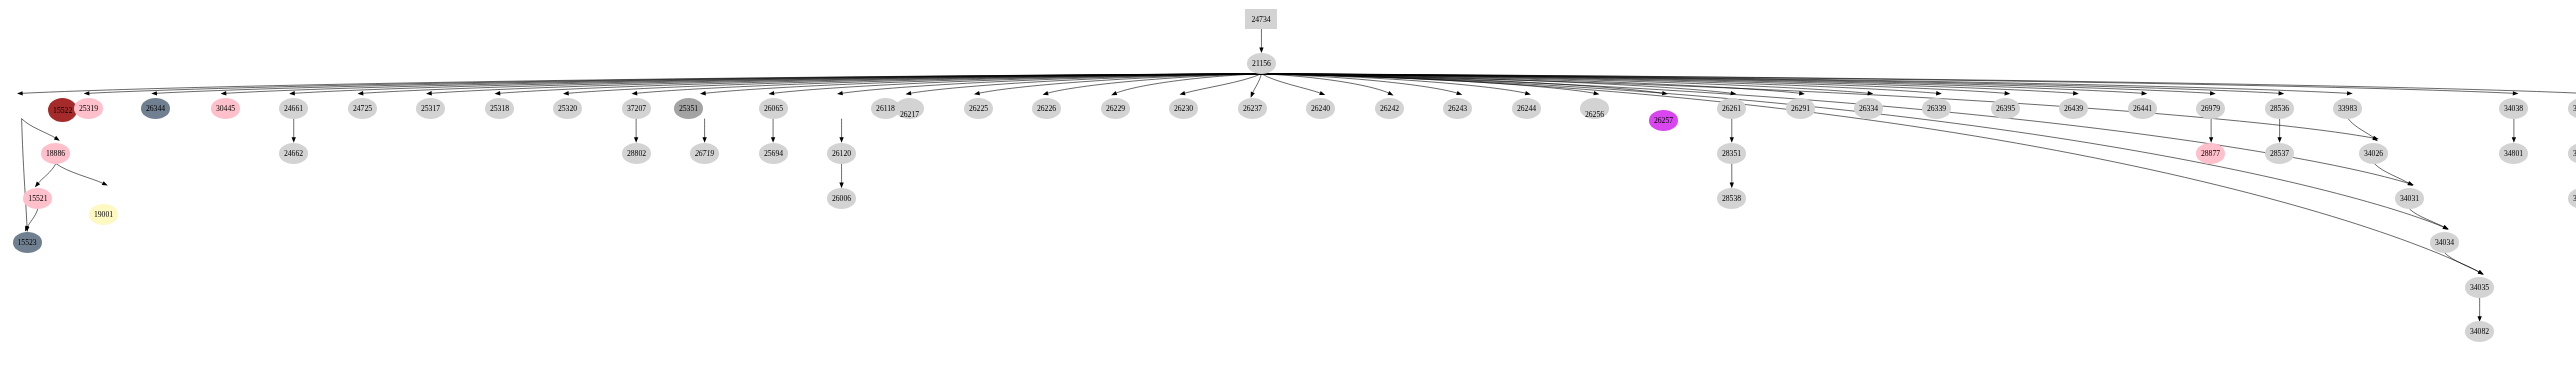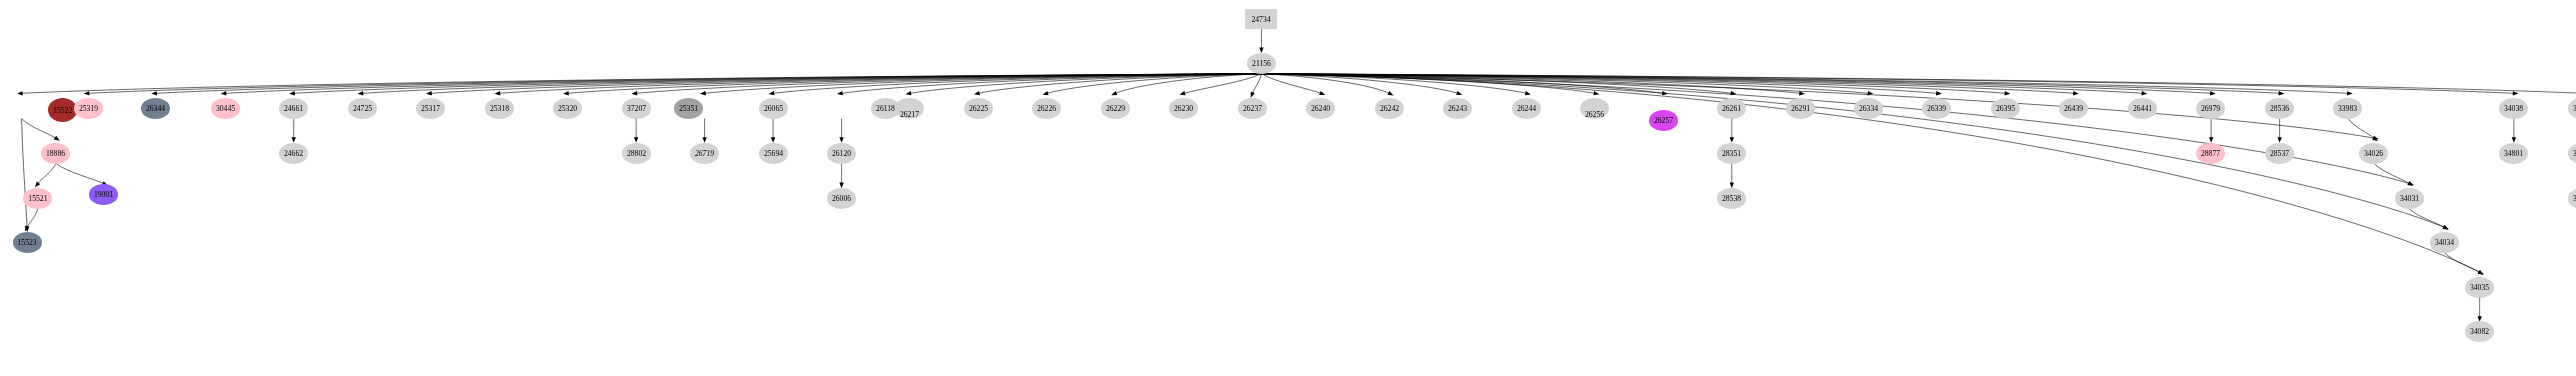--- a/index.html
+++ b/index.html
@@ -303,21 +303,21 @@
       </div>
       <div class="node ellipse" style="left: 1247px; top: 53px; width: 29px; height: 20.6px; background: rgb(211, 211, 211);">
         <span>21156</span>
       </div>
       <div class="node ellipse" style="left: 41px; top: 143px; width: 29px; height: 20.6px; background: rgb(255, 192, 203);">
         <span>18886</span>
       </div>
       <div class="node ellipse" style="left: 23.4px; top: 188px; width: 29px; height: 20.6px; background: rgb(255, 192, 203);">
         <span>15521</span>
       </div>
-      <div class="node ellipse" style="left: 89px; top: 184px; width: 29px; height: 20.6px; background: #8b5cf6; align-items: center;">
+      <div class="node ellipse" style="left: 89px; top: 204px; width: 29px; height: 20.6px; background: #fef9c3; align-items: center;">
         <span>19001</span>
       </div>
       <div class="node ellipse" style="left: 12.6px; top: 232px; width: 29px; height: 20.6px; background: rgb(112, 128, 144);">
         <span>15523</span>
       </div>
       <div class="node ellipse" style="left: 279px; top: 143px; width: 29px; height: 20.6px; background: rgb(211, 211, 211);">
         <span>24662</span>
       </div>
       <div class="node ellipse" style="left: 622px; top: 143px; width: 29px; height: 20.6px; background: rgb(211, 211, 211);">
         <span>28802</span>

